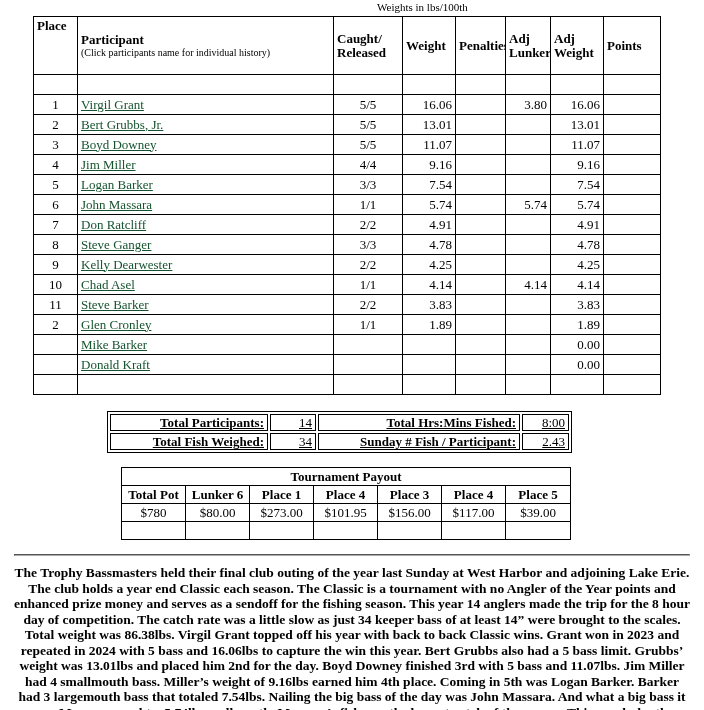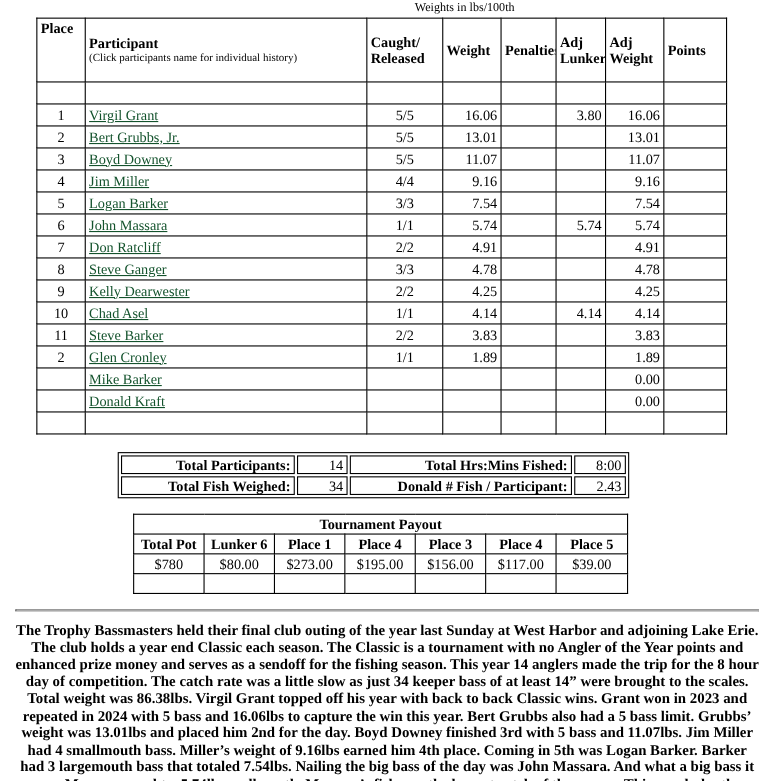--- a/index.html
+++ b/index.html
@@ -18,21 +18,21 @@
   .main tr.hdr td.top{vertical-align:top;text-align:left;}
   .main .sub{font-weight:normal;font-size:10px;line-height:11px;white-space:normal;}
   .c{text-align:center;}
   .r{text-align:right;}
   .l{text-align:left;}
   a.plink{color:#14532d;text-decoration:underline;cursor:pointer;}
 
   
   .totals{border-collapse:separate;border-spacing:2px;border:1px solid #000;
     margin:16px 0 0 107px;}
-  .totals td{height:15px;line-height:15px;}
+  .totals td{height:15px;line-height:15px;text-decoration:underline;}
   .totals td.lbl{font-weight:bold;text-align:right;}
   .totals td.val{text-align:right;}
 
   
   .payout{margin:14px 0 0 121px;width:449px;table-layout:fixed;}
   .payout td{height:17px;line-height:16px;text-align:center;}
   .payout td.ttl,.payout td.hd{font-weight:bold;}
   .payout td.val{}
 
   hr.sep{margin:14px 14px 0 14px;height:0;border:1px inset #aaa;}
@@ -248,21 +248,21 @@
     <tbody>
         <tr>
       <td class="lbl">Total Participants:</td>
       <td class="val">14</td>
       <td class="lbl">Total Hrs:Mins Fished:</td>
       <td class="val">8:00</td>
     </tr>
     <tr>
       <td class="lbl">Total Fish Weighed:</td>
       <td class="val">34</td>
-      <td class="lbl">Donald # Fish / Participant:</td>
+      <td class="lbl">Sunday # Fish / Participant:</td>
       <td class="val">2.43</td>
     </tr>
   </tbody>
     </table>
 
   <table class="payout">
     <colgroup>
       <col style="width:64px">
         <col style="width:64px">
         <col style="width:64px">
@@ -281,21 +281,21 @@
       <td class="hd">Place 1</td>
       <td class="hd">Place 4</td>
       <td class="hd">Place 3</td>
       <td class="hd">Place 4</td>
       <td class="hd">Place 5</td>
     </tr>
     <tr>
       <td class="val">$780</td>
       <td class="val">$80.00</td>
       <td class="val">$273.00</td>
-      <td class="val">$195.00</td>
+      <td class="val">$101.95</td>
       <td class="val">$156.00</td>
       <td class="val">$117.00</td>
       <td class="val">$39.00</td>
     </tr>
     <tr>
       <td></td>
           <td></td>
           <td></td>
       <td></td>
           <td></td>

